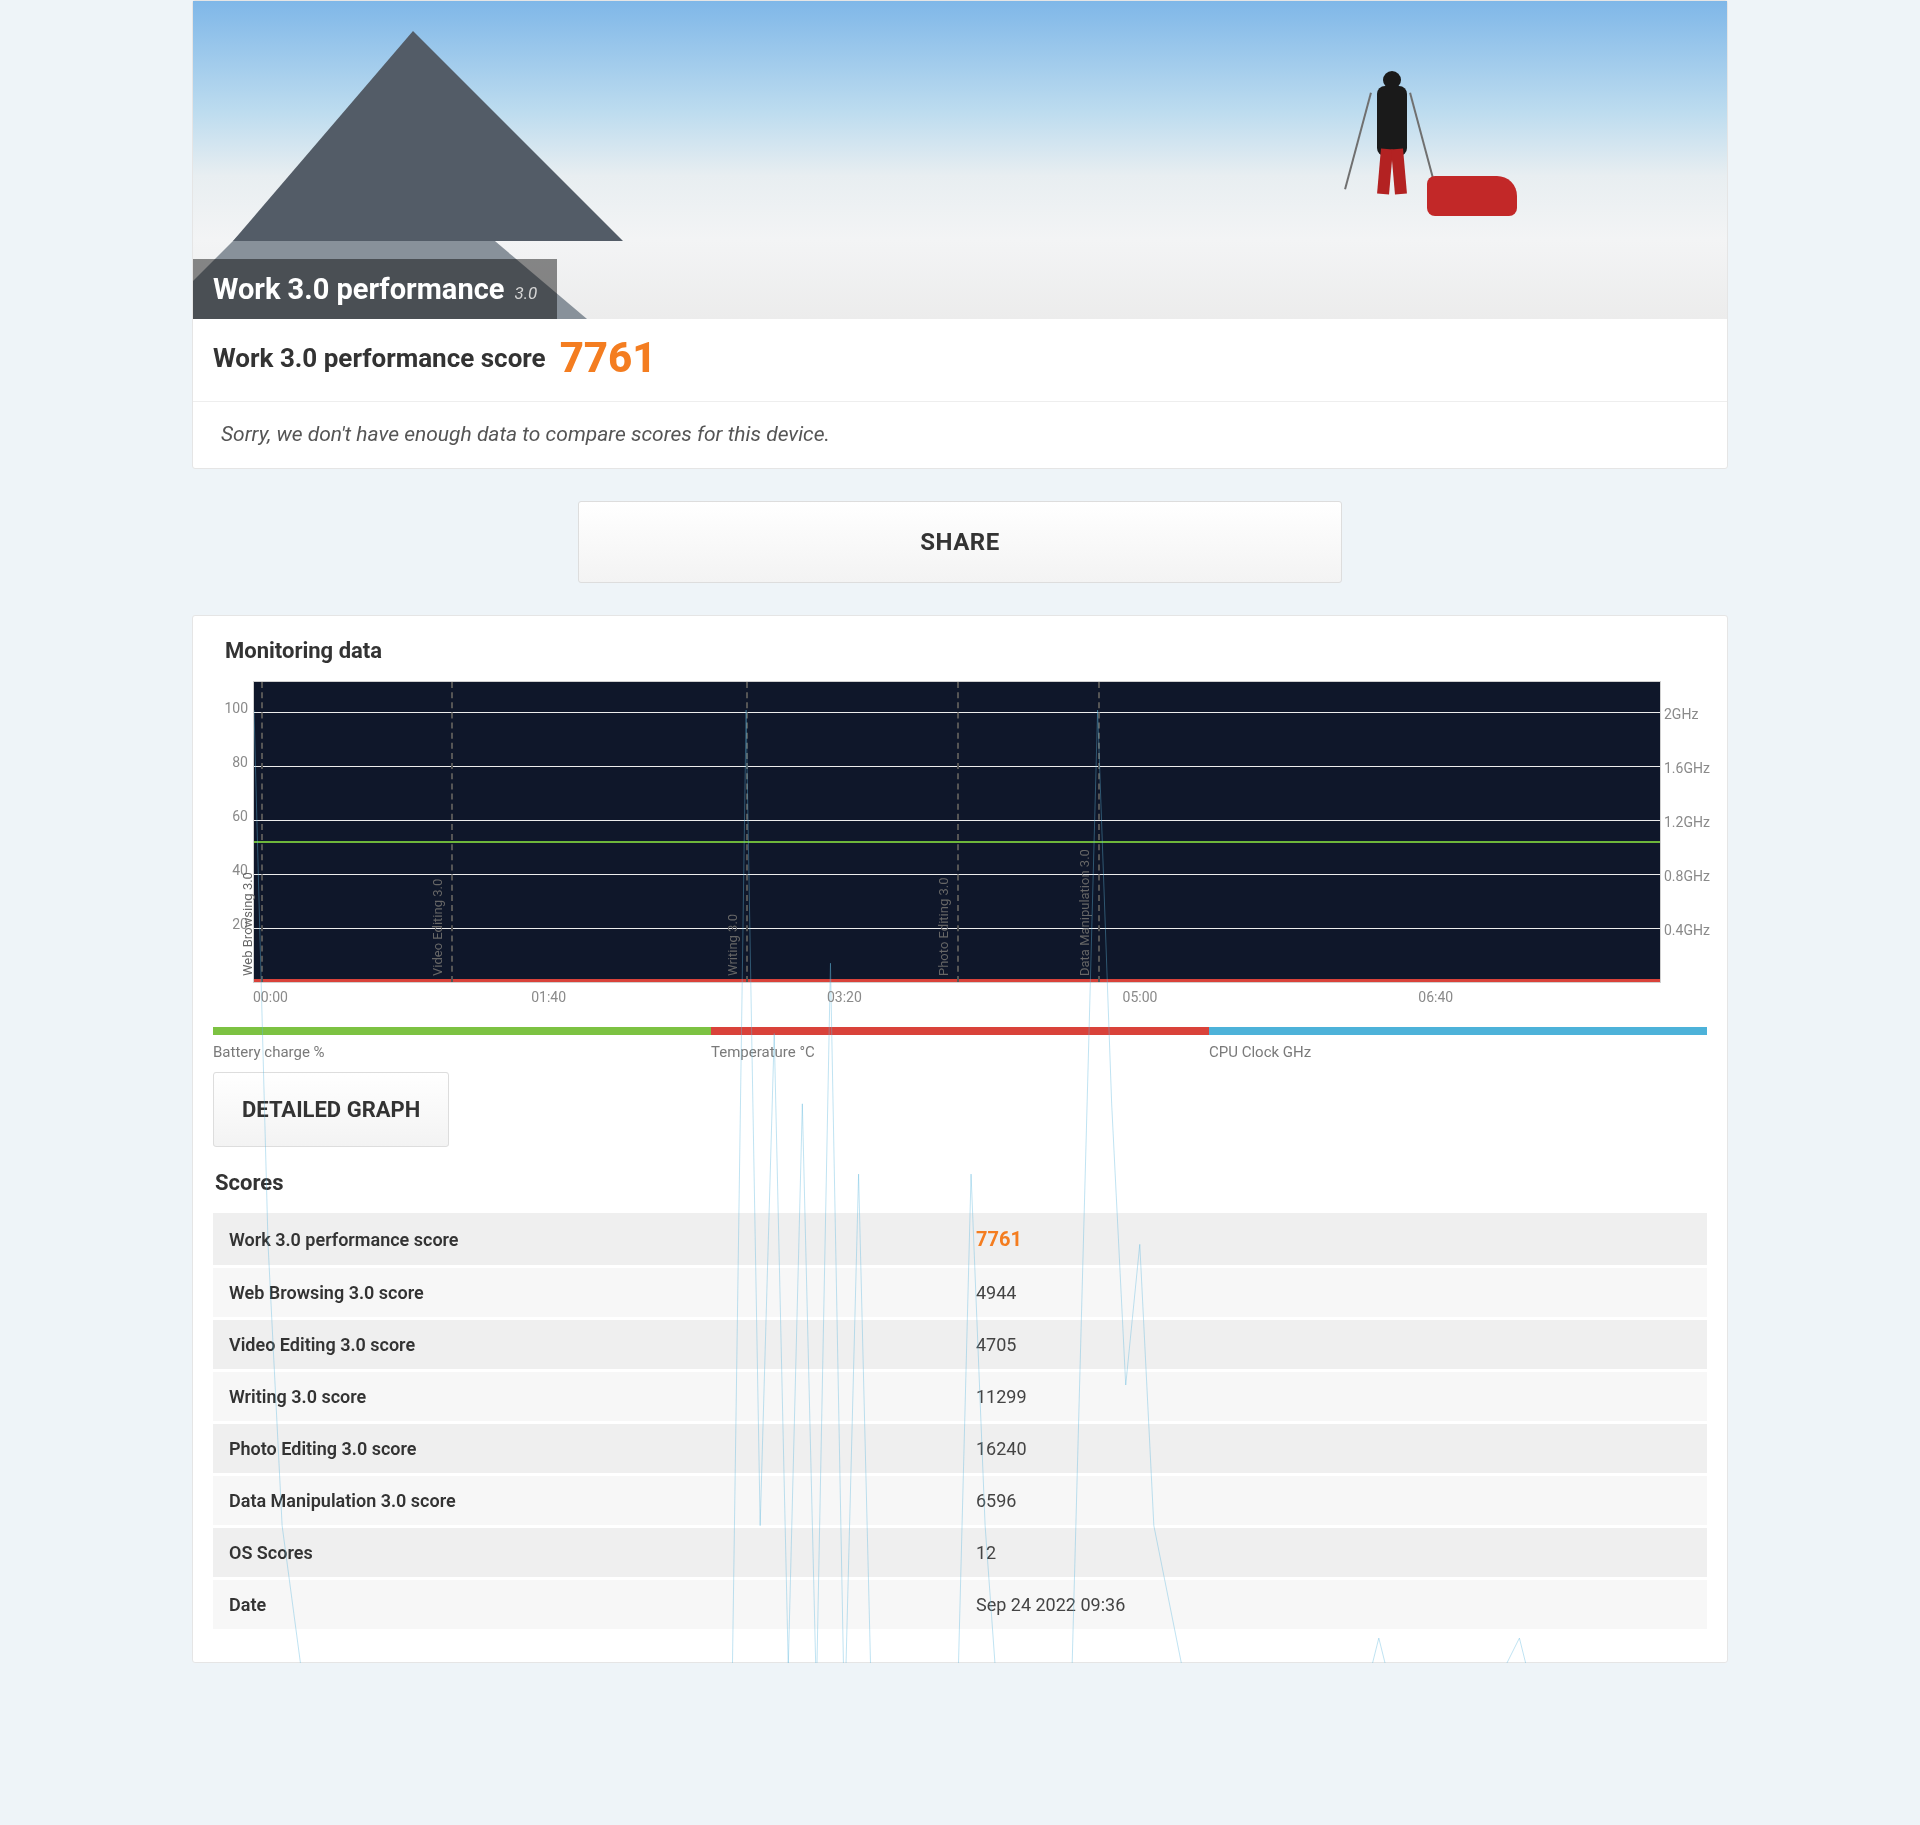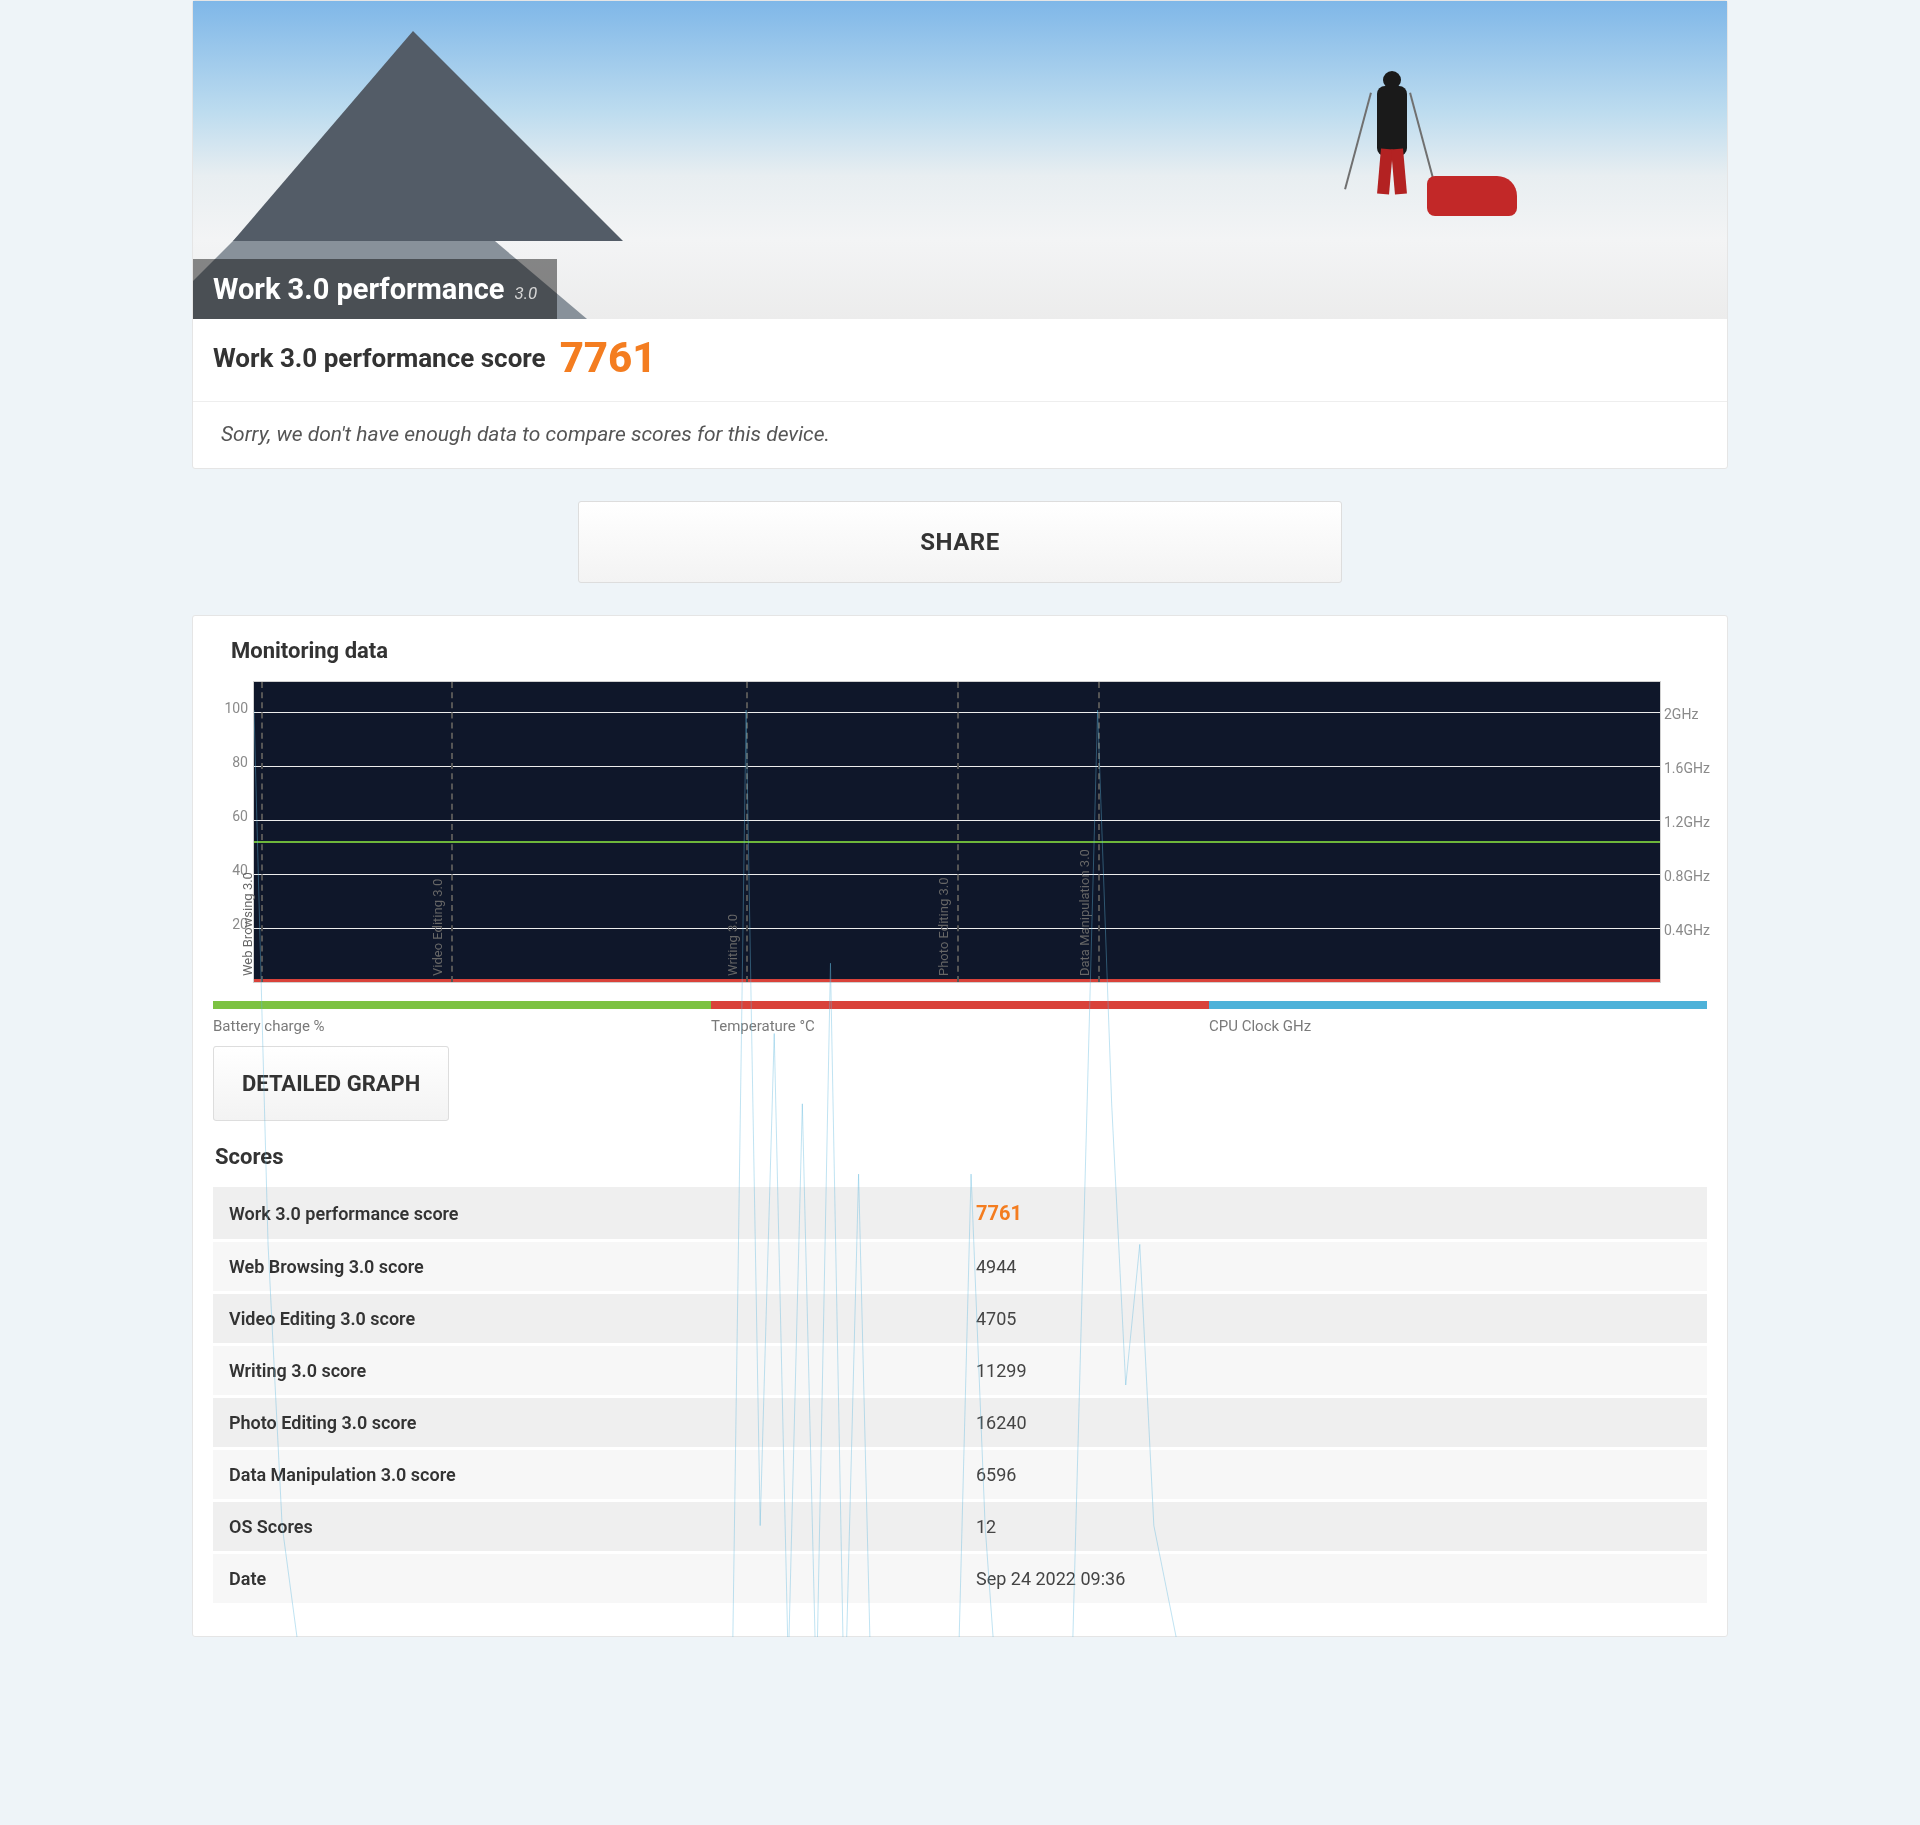--- a/index.html
+++ b/index.html
@@ -22,21 +22,21 @@
   
   .score-row{display:flex;align-items:center;gap:14px;padding:18px 20px 22px;}
   .score-row .lbl{font-size:26px;font-weight:700;color:#333;}
   .score-row .val{font-size:42px;font-weight:800;color:#f47d20;line-height:1;}
   .no-data{border-top:1px solid #eee;padding:20px 28px 22px;font-style:italic;color:#555;font-size:21px;}
   
   .share-wrap{display:flex;justify-content:center;margin:32px 0;}
   .share-btn{width:762px;padding:26px 0;text-align:center;font-weight:700;font-size:24px;letter-spacing:.5px;background:linear-gradient(#fff,#f3f3f3);border:1px solid #ddd;border-radius:3px;cursor:pointer;}
   
   .mon-card{padding:22px 20px 30px;}
-  .mon-title{font-size:22px;font-weight:700;margin:0 0 18px 18px;color:#333;}
+  .mon-title{font-size:22px;font-weight:700;margin:0 0 18px 12px;color:#333;}
   .chart-wrap{position:relative;height:300px;margin:0 46px 0 40px;border:1px solid #d0d0d0;background:#0f172a;}
   .yl,.yr{position:absolute;font-size:14px;color:#8a8a8a;}
   .yl{left:-34px;text-align:right;width:28px;}
   .yr{right:-52px;width:48px;}
   .gridline{position:absolute;left:0;right:0;border-top:1px solid #ededed;}
   .greenline{position:absolute;left:0;right:0;border-top:2px solid #6db63b;}
   .vdash{position:absolute;top:0;bottom:0;border-left:2px dashed #555;}
   .vdash .vlbl{position:absolute;bottom:6px;left:-8px;transform:rotate(-90deg);transform-origin:left bottom;font-size:13px;color:#666;white-space:nowrap;}
   .xaxis{position:relative;height:20px;margin:6px 46px 0 40px;}
   .xtick{position:absolute;font-size:14px;color:#8a8a8a;transform:translateX(-50%);}
@@ -138,20 +138,27 @@
         </div>
       <div class="vdash" style="left:60%">
           <span class="vlbl">Data Manipulation 3.0</span>
         </div>
 
       <svg class="series" viewBox="0 0 100 100" preserveAspectRatio="none">
         <polyline fill="none" stroke="#5fb8dd" stroke-width="0.4" vector-effect="non-scaling-stroke" points="0,2 1,40 2,60 4,75 6,72 8,76 10,74 12,78 14,73 16,76 18,72 20,77 22,74 24,76 26,72 28,77 30,73 32,76 34,72 35,2 36,60 37,25 38,70 39,30 40,72 41,20 42,74 43,35 44,76 47,74 49,77 50,74 51,35 52,60 53,74 56,72 58,77 60,2 61,30 62,50 63,40 64,60 66,70 68,72 70,76 72,73 74,77 76,72 78,76 80,68 82,76 84,70 86,77 88,72 90,68 92,76 94,70 96,74 98,70 100,74"></polyline>
       </svg>
     </div>
 
+    <div class="xaxis">
+      <span class="xtick first" style="left:0%">00:00</span>
+      <span class="xtick" style="left:21%">01:40</span>
+      <span class="xtick" style="left:42%">03:20</span>
+      <span class="xtick" style="left:63%">05:00</span>
+      <span class="xtick" style="left:84%">06:40</span>
+    </div>
 
     <div class="legend">
       <div class="leg-seg">
         <div class="bar bar-green"></div>
         <div class="leg-lbl">Battery charge %</div>
       </div>
       <div class="leg-seg">
         <div class="bar bar-red"></div>
         <div class="leg-lbl">Temperature °C</div>
       </div>

